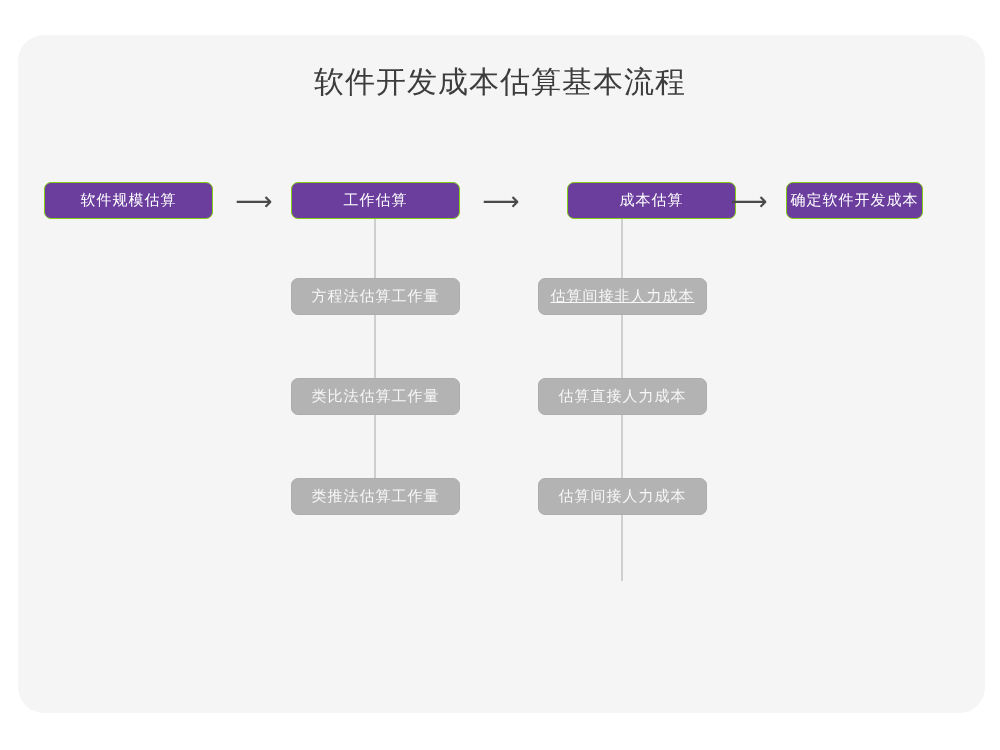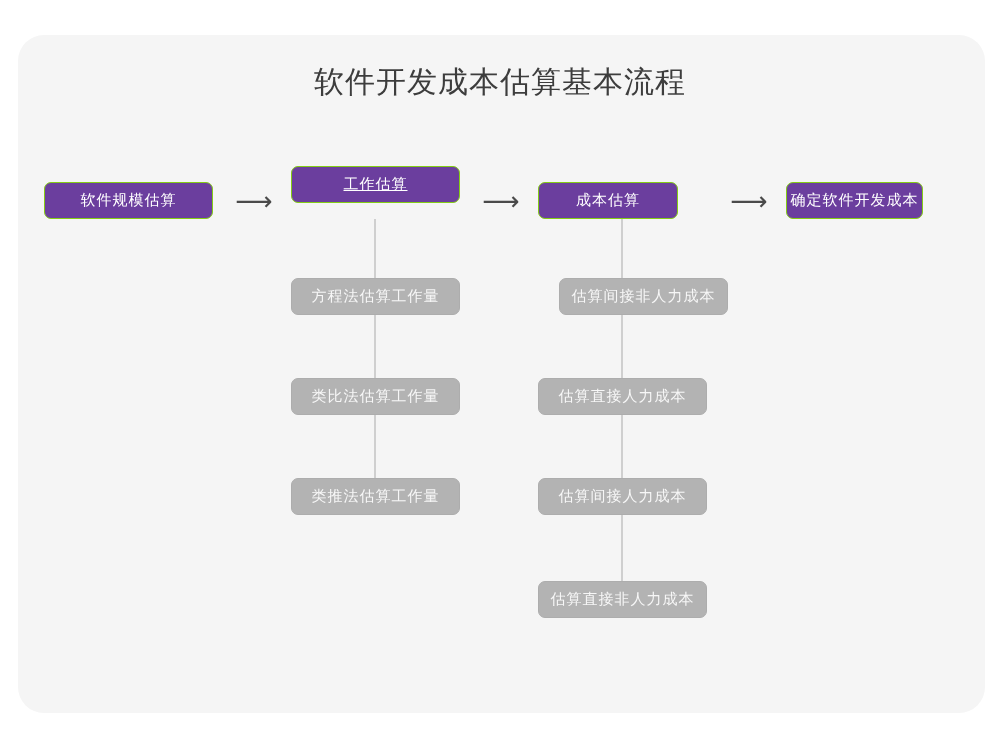--- a/index.html
+++ b/index.html
@@ -88,29 +88,29 @@
   <div class="title">软件开发成本估算基本流程</div>
 
   <div class="node primary" style="left:44px; top:182px; width:169px; height:37px;">
     <span>软件规模估算</span>
   </div>
 
   <div class="arrow" style="left:225px; top:186px; width:58px; height:30px;">
     <span>⟶</span>
   </div>
 
-  <div class="node primary" style="left:291px; top:166px; width:169px; height:37px;text-decoration:underline;">
+  <div class="node primary" style="left:291px; top:182px; width:169px; height:37px;">
     <span>工作估算</span>
   </div>
 
   <div class="arrow" style="left:472px; top:186px; width:58px; height:30px;">
     <span>⟶</span>
   </div>
 
-  <div class="node primary" style="left:538px; top:182px; width:140px; height:37px;">
+  <div class="node primary" style="left:567px; top:182px; width:169px; height:37px;">
     <span>成本估算</span>
   </div>
 
   <div class="arrow" style="left:720px; top:186px; width:58px; height:30px;">
     <span>⟶</span>
   </div>
 
   <div class="node primary" style="left:786px; top:182px; width:137px; height:37px;">
     <span>确定软件开发成本</span>
   </div>
@@ -129,29 +129,26 @@
 
   <div class="node sub" style="left:291px; top:378px; width:169px; height:37px;">
     <span>类比法估算工作量</span>
   </div>
 
   <div class="connector" style="left:621px; top:219px; height:60px;"></div>
   <div class="connector" style="left:621px; top:315px; height:64px;"></div>
   <div class="connector" style="left:621px; top:415px; height:64px;"></div>
   <div class="connector" style="left:621px; top:515px; height:66px;"></div>
 
-  <div class="node sub" style="left:559px; top:278px; width:169px; height:37px;">
+  <div class="node sub" style="left:538px; top:278px; width:169px; height:37px;text-decoration:underline;">
     <span>估算间接非人力成本</span>
   </div>
 
   <div class="node sub" style="left:538px; top:378px; width:169px; height:37px;">
     <span>估算直接人力成本</span>
   </div>
 
   <div class="node sub" style="left:538px; top:478px; width:169px; height:37px;text-align:right;">
     <span>估算间接人力成本</span>
   </div>
 
-  <div class="node sub" style="left:538px; top:581px; width:169px; height:37px;">
-    <span>估算直接非人力成本</span>
-  </div>
 
 </div>
 
 </body></html>

